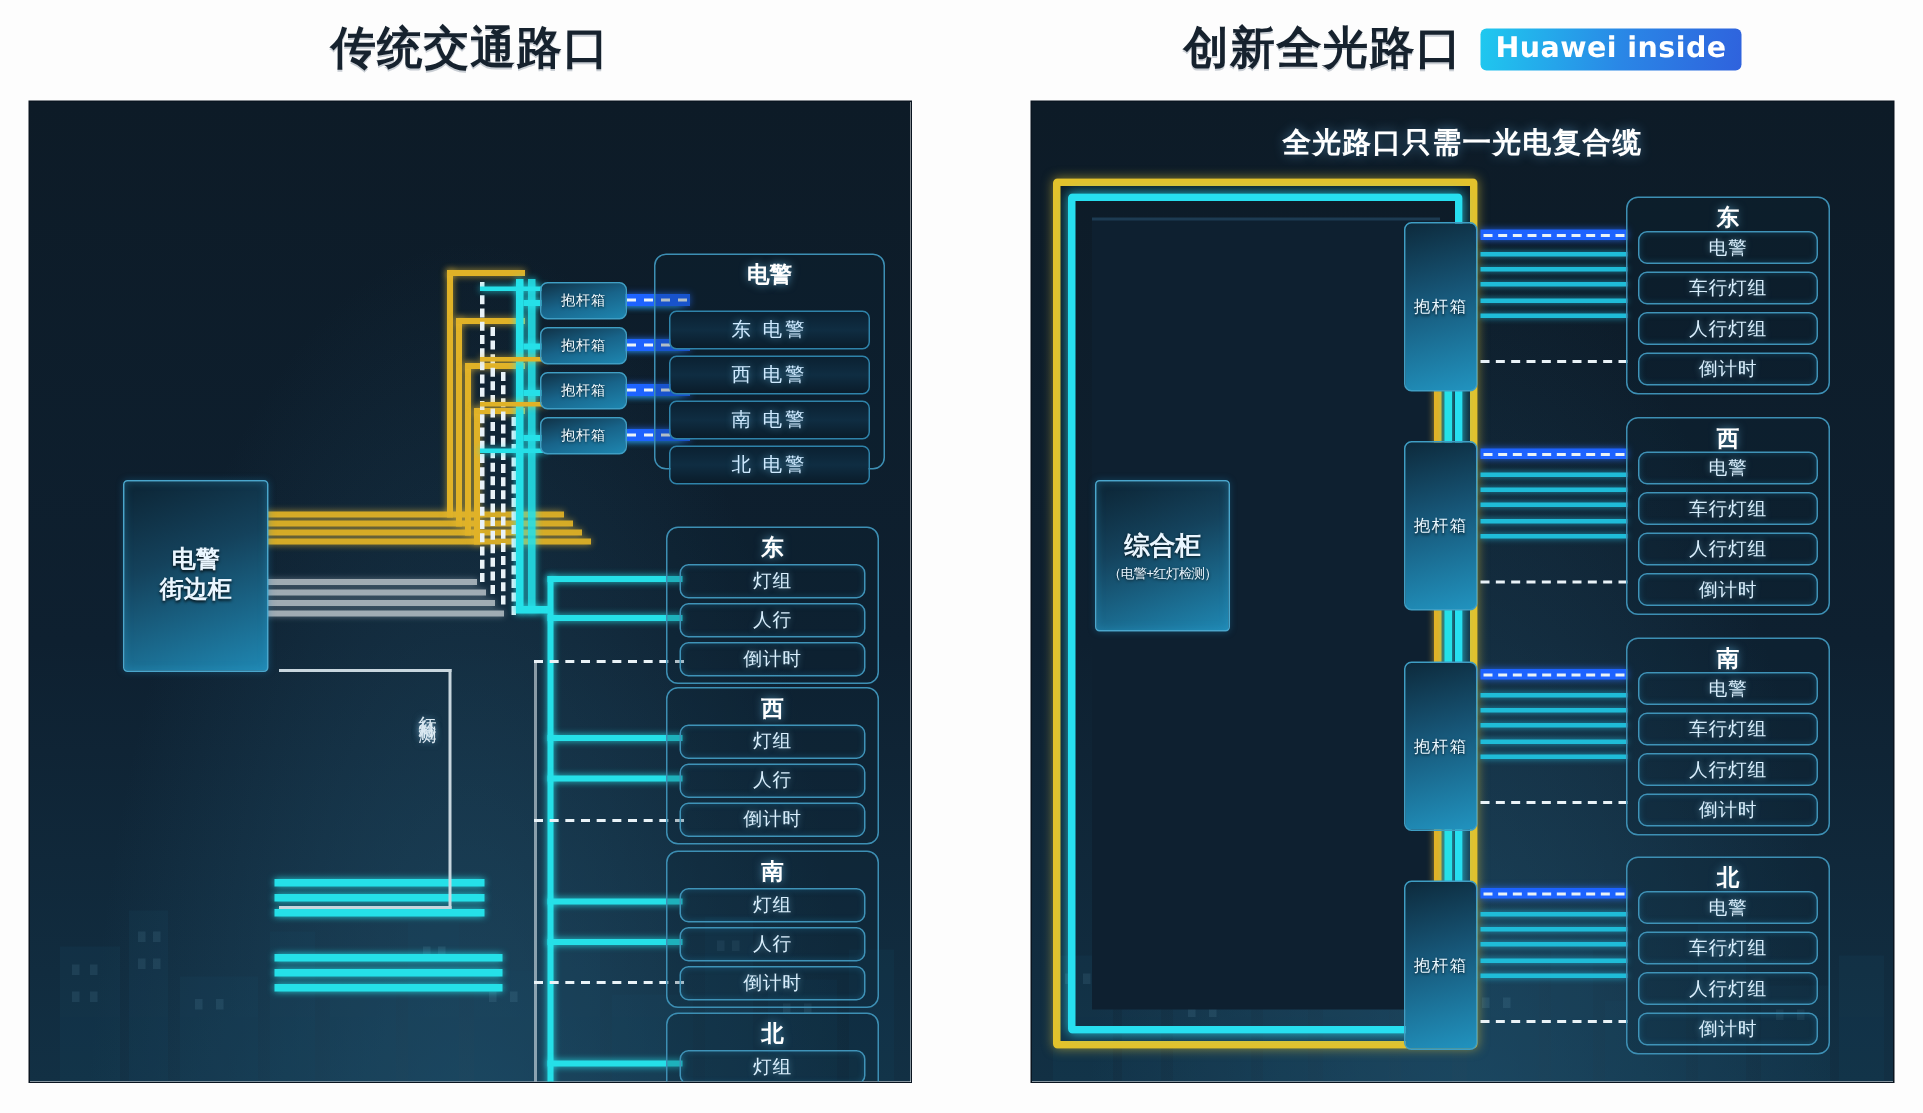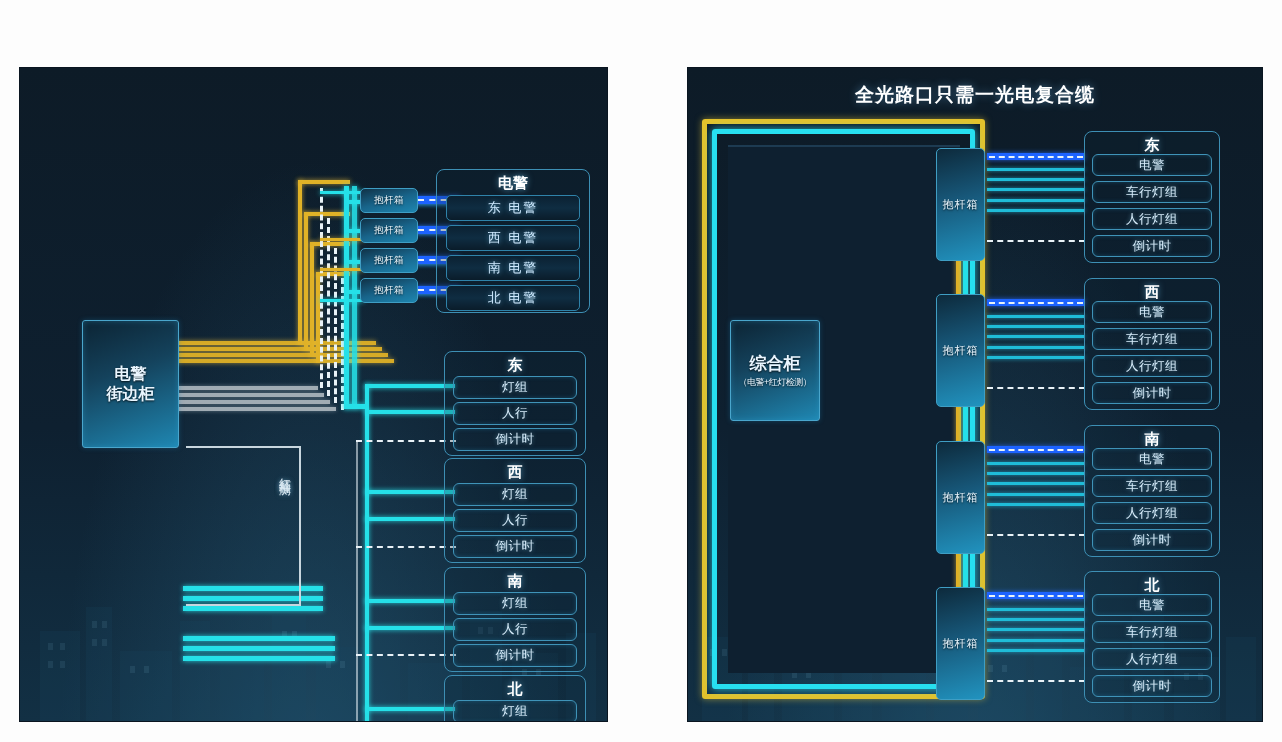--- a/index.html
+++ b/index.html
@@ -81,21 +81,21 @@
     display:flex;align-items:center;justify-content:center;
     box-shadow:0 0 4px rgba(40,150,200,.3) inset;
     text-shadow:0 0 4px rgba(140,220,255,.55);
     letter-spacing:.5px;
   }
   .epbox{
     position:absolute;box-sizing:border-box;
     border:1px solid #2f83aa;border-radius:5px;
     background:linear-gradient(180deg,#0b2132 0%,#0f2d42 50%,#0a1c2a 100%);
     color:#cfeaff;font-size:13px;display:flex;align-items:center;justify-content:center;
-    letter-spacing:2px;text-shadow:0 0 5px rgba(130,215,255,.6);
+    letter-spacing:2px;text-shadow:0 0 5px rgba(130,215,255,.6);margin-top:12px;
   }
   .polebox{
     position:absolute;box-sizing:border-box;
     border:1px solid #3f9ec4;border-radius:5px;
     background:linear-gradient(165deg,#0d2a3c 0%,#17587a 45%,#2193bf 100%);
     color:#eaf7ff;font-size:11px;display:flex;align-items:center;justify-content:center;
     letter-spacing:1px;text-shadow:0 1px 2px rgba(0,0,0,.75);
   }
   .smallpole{
     position:absolute;box-sizing:border-box;
@@ -133,20 +133,25 @@
     font-size:34px;font-weight:bold;letter-spacing:2px;
     text-shadow:0 2px 6px rgba(0,0,0,.85),0 0 2px rgba(0,0,0,.9);
     white-space:nowrap;
   }
 </style>
 </head>
 <body>
 
 <div class="stage">
 
+  <div class="title" id="title-left">传统交通路口</div>
+  <div id="title-right-wrap">
+    <div id="title-right">创新全光路口</div>
+    <div class="badge">Huawei inside</div>
+  </div>
 
   <div class="panel" id="panel-left">
     <svg class="skyline" viewBox="0 0 587 210" preserveAspectRatio="none">
       <g fill="#1b4964" opacity="0.55">
         <rect x="20" y="120" width="40" height="90"></rect>
           <rect x="66" y="96" width="26" height="114"></rect>
         <rect x="100" y="140" width="52" height="70"></rect>
           <rect x="160" y="110" width="30" height="100"></rect>
         <rect x="200" y="150" width="44" height="60"></rect>
           <rect x="252" y="104" width="34" height="106"></rect>

